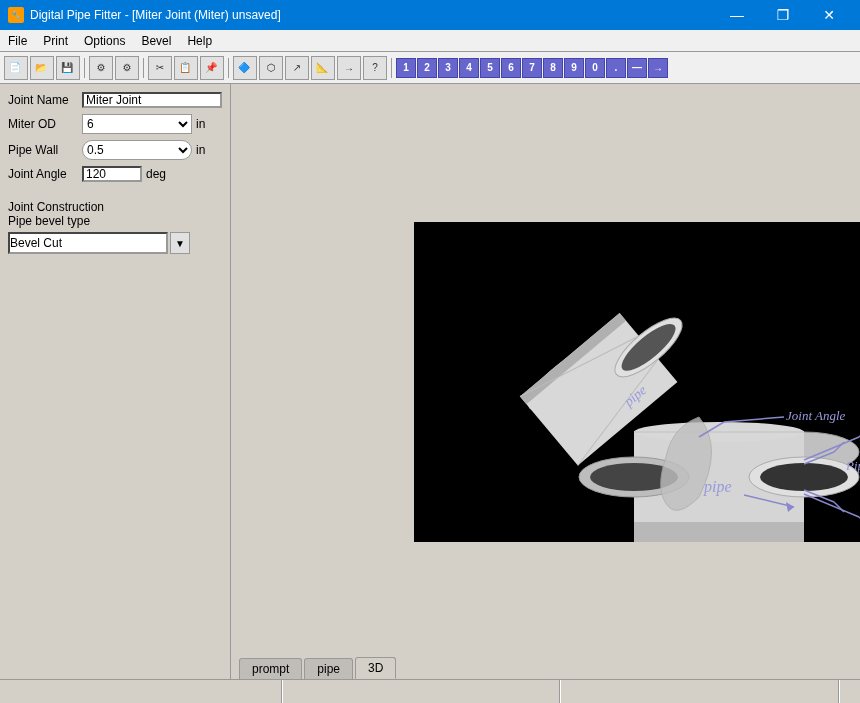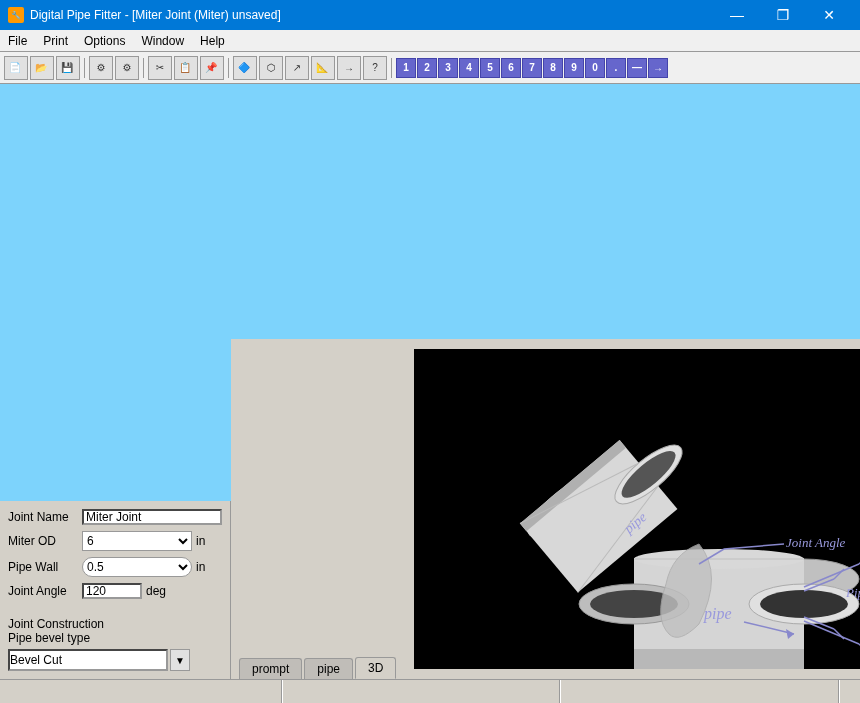--- a/index.html
+++ b/index.html
@@ -71,21 +71,20 @@
       font-weight: bold;
       cursor: pointer;
       display: flex; align-items: center; justify-content: center;
     }
 
     
     .main-area {
       display: flex;
       height: calc(703px - 30px - 22px - 32px - 24px);
       background: #7dd3fc;
-      align-items: flex-end;
     }
 
     
     .left-panel {
       width: 240px;
       padding: 8px;
       border-right: 1px solid #999;
       background: #d4d0c8;
     }
     .form-row {
@@ -234,21 +233,21 @@
     <button class="title-bar-btn">—</button>
     <button class="title-bar-btn">❐</button>
     <button class="title-bar-btn close">✕</button>
   </div>
 </div>
 
 <div class="menu-bar">
   <div class="menu-item">File</div>
   <div class="menu-item">Print</div>
   <div class="menu-item">Options</div>
-  <div class="menu-item">Window</div>
+  <div class="menu-item">Bevel</div>
   <div class="menu-item">Help</div>
 </div>
 
 <div class="toolbar">
   <button class="toolbar-btn" title="New">📄</button>
   <button class="toolbar-btn" title="Open">📂</button>
   <button class="toolbar-btn" title="Save">💾</button>
   <div class="toolbar-separator"></div>
   <button class="toolbar-btn">⚙</button>
   <button class="toolbar-btn">⚙</button>

